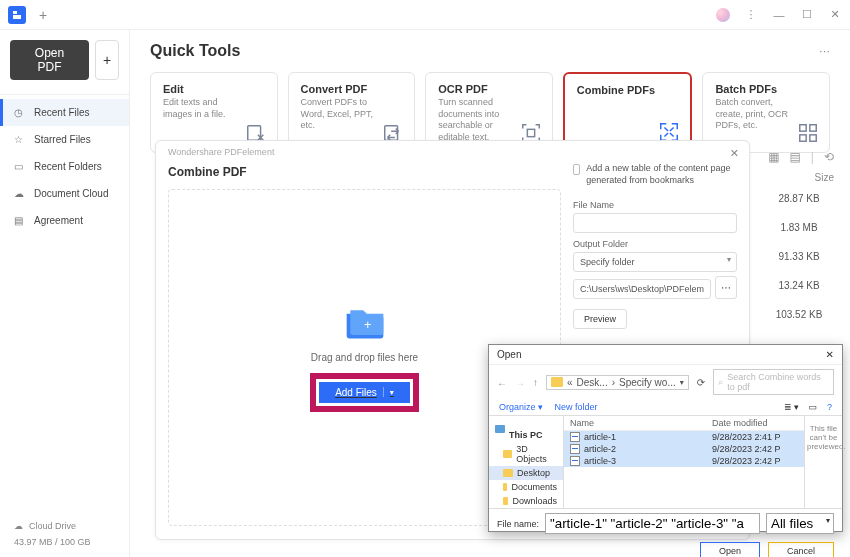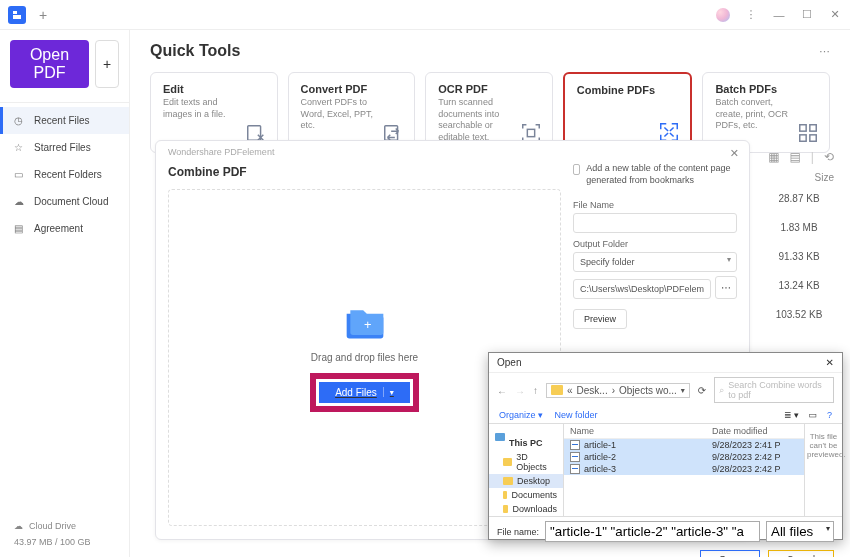--- a/index.html
+++ b/index.html
@@ -8,21 +8,21 @@
 .titlebar { height: 30px; display: flex; align-items: center; justify-content: space-between; padding: 0 8px; border-bottom: 1px solid #eee; }
 .titlebar-left { display: flex; gap: 8px; align-items: center; }
 .logo { width: 18px; height: 18px; background: #2d6cf6; border-radius: 3px; display:flex; align-items:center; justify-content:center;}
 .logo svg{width:10px;height:10px;}
 .plus-tab { width:18px;height:18px;display:flex;align-items:center;justify-content:center;color:#888;font-size:14px;}
 .titlebar-right { display:flex; gap:14px; align-items:center; color:#888;}
 .win-btn { width:14px; height:14px; display:flex; align-items:center; justify-content:center; }
 .body { flex:1; display:flex; }
 .sidebar { width:130px; border-right:1px solid #eee; display:flex; flex-direction:column; }
 .sb-top { padding:10px; display:flex; gap:6px;}
-.open-btn { flex:1; background:#6d28d9; color:#fff; border-radius:4px; padding:6px 12px; text-align:center; font-size:16px;}
+.open-btn { flex:1; background:#404040; color:#fff; border-radius:4px; padding:6px 12px; text-align:center; font-size:12px;}
 .sb-plus { width:24px; display:flex; align-items:center; justify-content:center; font-size:14px; color:#333; border:1px solid #ddd; border-radius:4px;}
 .sb-sep { height:1px; background:#eee; margin:4px 0;}
 .sb-list { display:flex; flex-direction:column; }
 .sb-item { display:flex; align-items:center; gap:8px; padding:8px 14px; font-size:10px; color:#444; cursor:pointer;}
 .sb-item.active { background:#f0f4fb; border-left:3px solid #2d6cf6; padding-left:11px;}
 .sb-item .icon { width:12px; color:#777; }
 .sb-bottom { margin-top:auto; padding:10px 14px; font-size:9px; color:#888;}
 .sb-bottom .cd { display:flex; align-items:center; gap:6px; margin-bottom:6px;}
 .main { flex:1; display:flex; flex-direction:column; position:relative; }
 .main-head { display:flex; align-items:center; justify-content:space-between; padding:12px 20px 0 20px;}
@@ -53,21 +53,21 @@
 .ip-input { width:100%; border:1px solid #ddd; border-radius:3px; height:20px; margin-top:3px; font-size:9px; padding:0 6px; color:#555;}
 .ip-row2 { display:flex; gap:4px; margin-top:4px;}
 .ip-row2 .ip-input { flex:1; }
 .ip-dots { width:22px; border:1px solid #ddd; border-radius:3px; display:flex; align-items:center; justify-content:center; font-size:10px;}
 .preview-btn { border:1px solid #ddd; border-radius:3px; padding:4px 10px; font-size:9px; margin-top:10px; display:inline-block;}
 .right-col { position:absolute; right:16px; top:150px; width:70px; }
 .right-icons { display:flex; gap:10px; justify-content:flex-end; color:#999; padding-bottom:8px; font-size:12px;}
 .size-head { text-align:right; font-size:10px; color:#888; padding-bottom:10px;}
 .size-list { display:flex; flex-direction:column; gap:18px; text-align:center; font-size:10px; color:#555;}
 
-.file-dialog { position:absolute; left:488px; top:352px; width:355px; height:188px; background:#fff; border:1px solid #888; box-shadow:0 4px 12px rgba(0,0,0,0.3); display:flex; flex-direction:column;}
+.file-dialog { position:absolute; left:488px; top:344px; width:355px; height:188px; background:#fff; border:1px solid #888; box-shadow:0 4px 12px rgba(0,0,0,0.3); display:flex; flex-direction:column;}
 .fd-title { display:flex; align-items:center; justify-content:space-between; padding:4px 8px; font-size:10px; border-bottom:1px solid #eee;}
 .fd-nav { display:flex; align-items:center; gap:8px; padding:4px 8px; font-size:10px; color:#555;}
 .fd-nav .arrow{color:#888;}
 .fd-path { display:flex; align-items:center; gap:4px; border:1px solid #ccc; padding:1px 4px; flex:0 0 auto;}
 .fd-folder-icon{width:12px;height:10px;background:#f7cd55;border-radius:1px;}
 .fd-search { flex:1; border:1px solid #ccc; padding:2px 4px; color:#bbb; font-size:9px; display:flex; align-items:center; gap:4px;}
 .fd-toolbar { display:flex; align-items:center; gap:12px; padding:3px 10px; font-size:9px;}
 .fd-toolbar .link{color:#2d6cf6;}
 .fd-toolbar-right { margin-left:auto; display:flex; gap:10px;}
 .fd-body { flex:1; display:flex; border-top:1px solid #ddd; border-bottom:1px solid #ddd; font-size:9px;}
@@ -269,21 +269,21 @@
     </div>
   <div class="fd-nav">
     <span class="arrow">←</span>
     <span class="arrow" style="opacity:0.4;">→</span>
     <span class="arrow">↑</span>
     <div class="fd-path">
       <div class="fd-folder-icon"></div>
       <span>«</span>
       <span>Desk...</span>
         <span>›</span>
-      <span>Objects wo...</span>
+      <span>Specify wo...</span>
       <span style="font-size:8px;">▾</span>
     </div>
     <span>⟳</span>
     <div class="fd-search">
         <span>⌕</span>
         <span>Search Combine words to pdf</span>
       </div>
   </div>
   <div class="fd-toolbar">
     <span class="link"><span>Organize</span> ▾</span>

